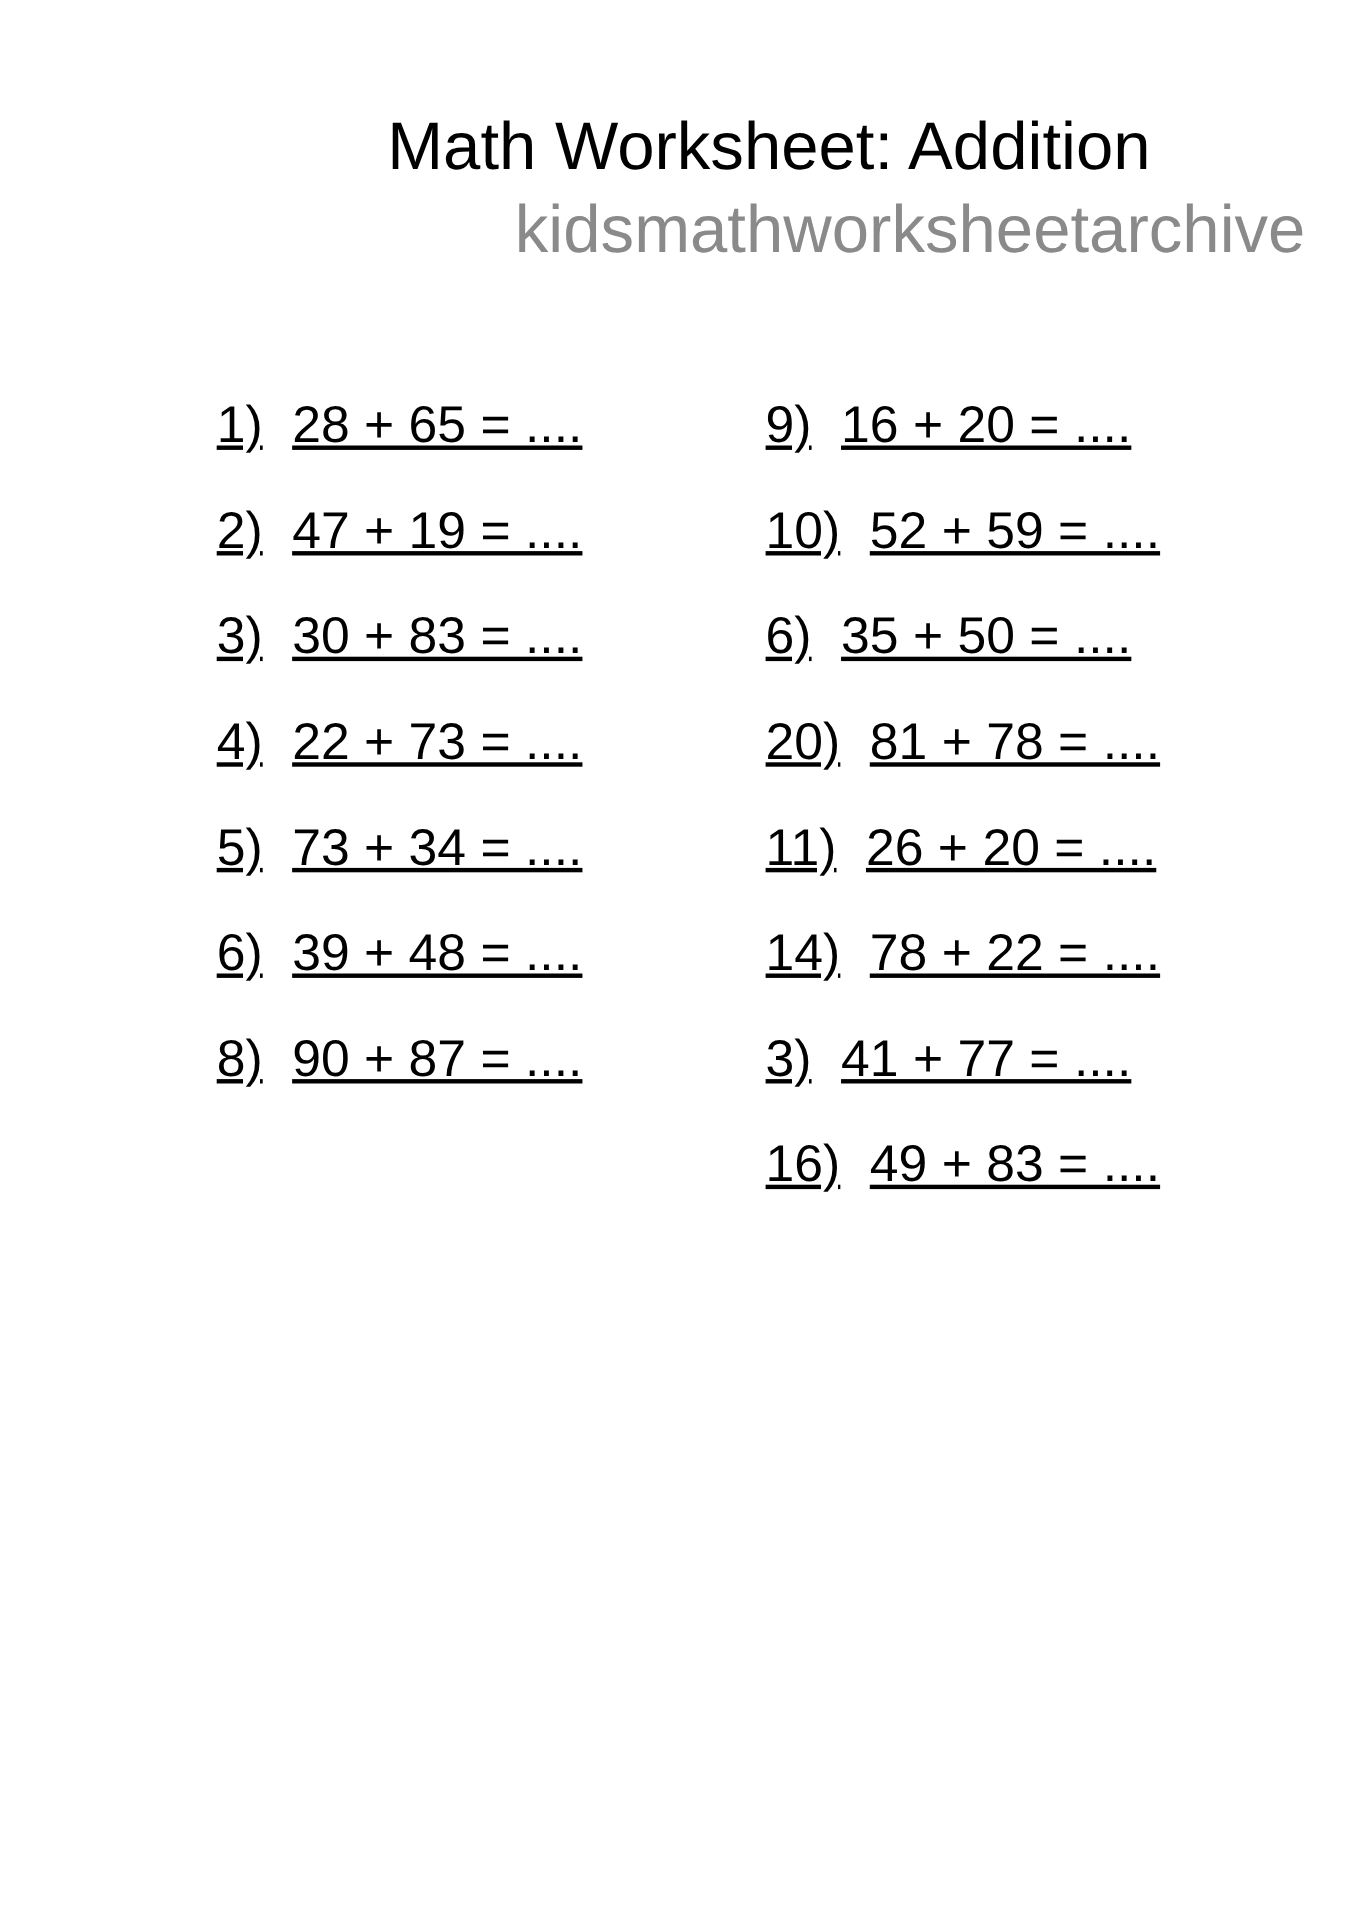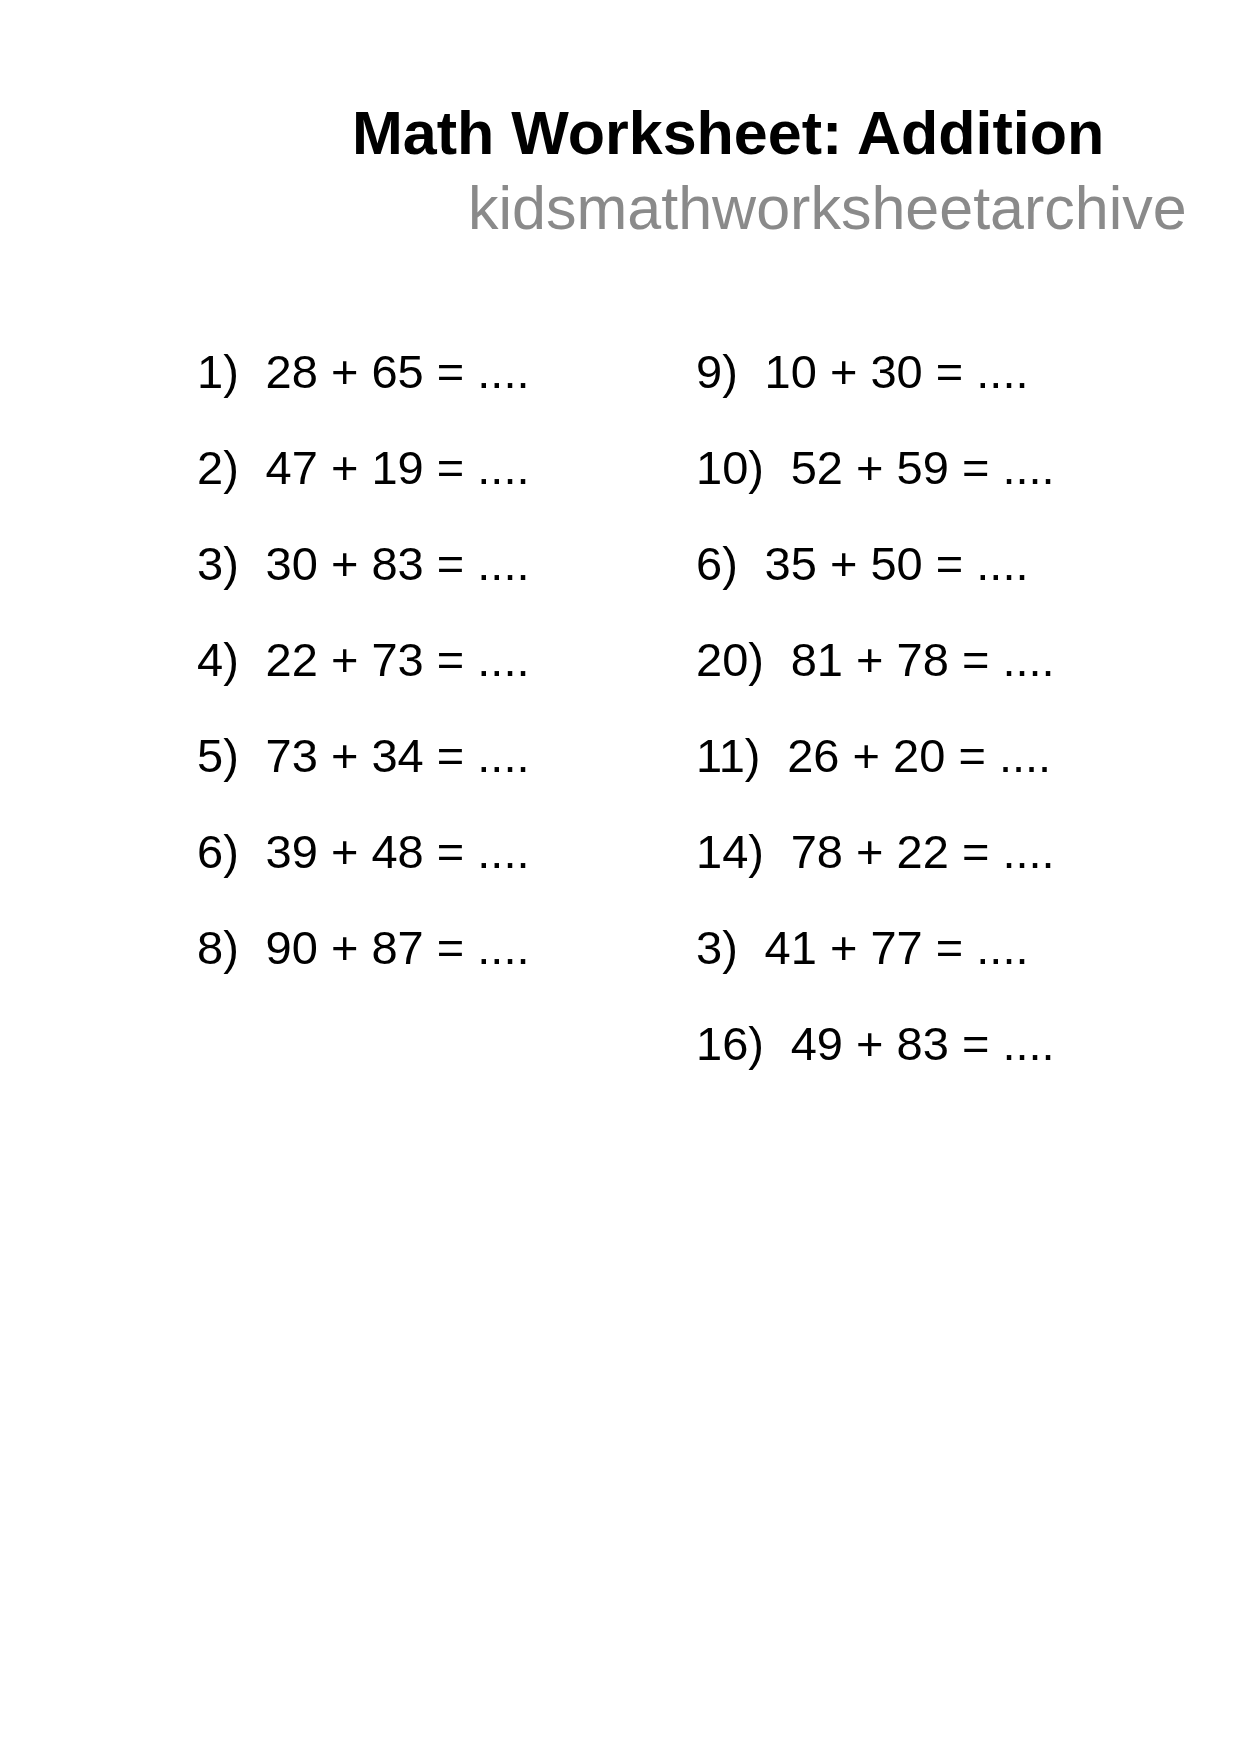--- a/index.html
+++ b/index.html
@@ -32,56 +32,57 @@
     position: absolute;
     left: 468px;
     top: 173px;
     font-size: 61px;
     line-height: normal;
     color: #8a8a8a;
     white-space: nowrap;
   }
   .problems-column {
     position: absolute;
-    top: 324px;
+    top: 338px;
     font-size: 47px;
     color: #000000;
+    text-decoration: underline;
   }
   .problems-column.left  { left: 197px; }
   .problems-column.right { left: 696px; }
   .problem-row {
     height: 96px;
     line-height: 96px;
     white-space: nowrap;
   }
   .problem-row .expr {
     margin-left: 0.57em;
   }
 </style>
 </head>
 <body>
 
 <div class="page">
 
-  <h1 class="page-title" style="margin:0; font-weight:bold;">Math Worksheet: Addition</h1>
+  <h1 class="page-title" style="margin:0; font-weight:normal;">Math Worksheet: Addition</h1>
 
   <div class="page-subtitle">kidsmathworksheetarchive</div>
 
   <div class="problems-column left">
       <div class="problem-row"><span class="num">1)</span><span class="expr">28 + 65 = ....</span></div>
       <div class="problem-row"><span class="num">2)</span><span class="expr">47 + 19 = ....</span></div>
       <div class="problem-row"><span class="num">3)</span><span class="expr">30 + 83 = ....</span></div>
       <div class="problem-row"><span class="num">4)</span><span class="expr">22 + 73 = ....</span></div>
       <div class="problem-row"><span class="num">5)</span><span class="expr">73 + 34 = ....</span></div>
       <div class="problem-row"><span class="num">6)</span><span class="expr">39 + 48 = ....</span></div>
       <div class="problem-row"><span class="num">8)</span><span class="expr">90 + 87 = ....</span></div>
     </div>
 
   <div class="problems-column right">
-      <div class="problem-row"><span class="num">9)</span><span class="expr">10 + 30 = ....</span></div>
+      <div class="problem-row"><span class="num">9)</span><span class="expr">16 + 20 = ....</span></div>
       <div class="problem-row"><span class="num">10)</span><span class="expr">52 + 59 = ....</span></div>
       <div class="problem-row"><span class="num">6)</span><span class="expr">35 + 50 = ....</span></div>
       <div class="problem-row"><span class="num">20)</span><span class="expr">81 + 78 = ....</span></div>
       <div class="problem-row"><span class="num">11)</span><span class="expr">26 + 20 = ....</span></div>
       <div class="problem-row"><span class="num">14)</span><span class="expr">78 + 22 = ....</span></div>
       <div class="problem-row"><span class="num">3)</span><span class="expr">41 + 77 = ....</span></div>
       <div class="problem-row"><span class="num">16)</span><span class="expr">49 + 83 = ....</span></div>
     </div>
 
 </div>

